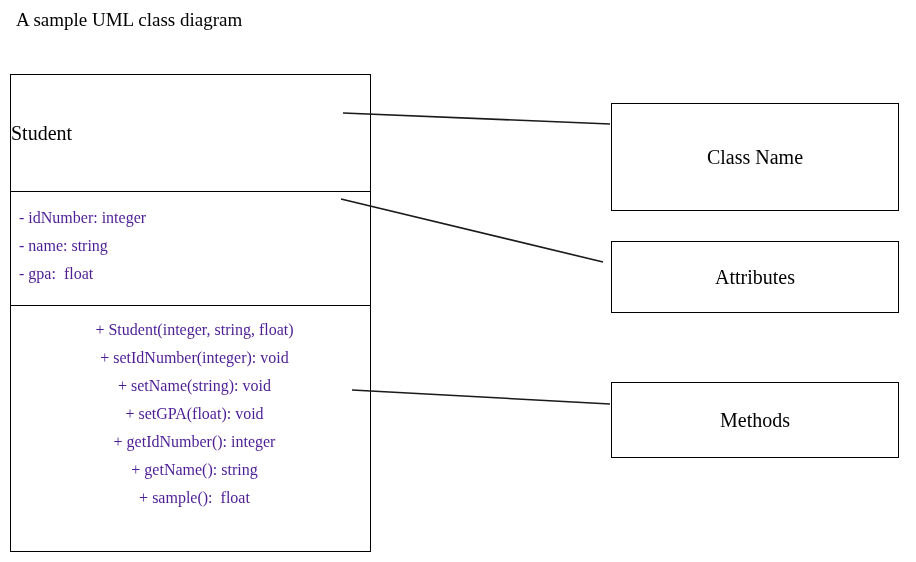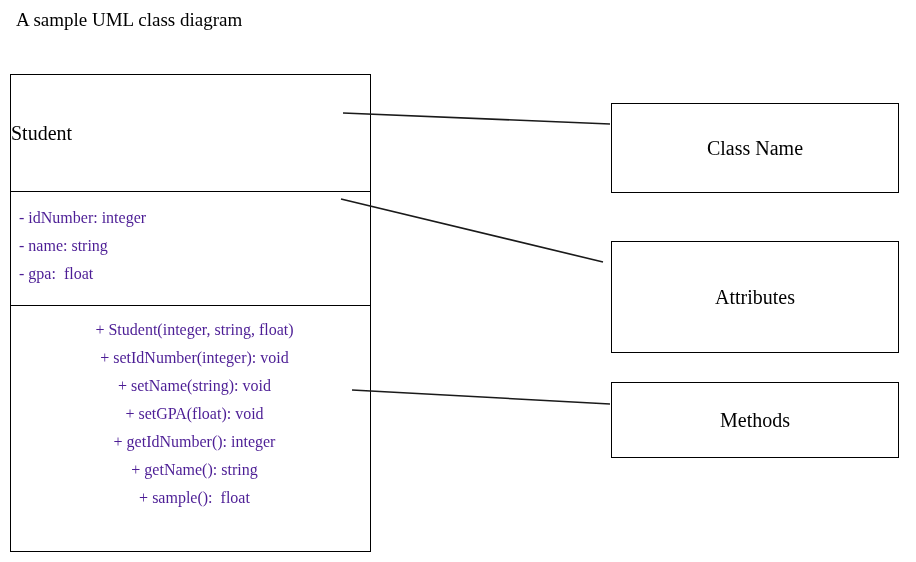--- a/index.html
+++ b/index.html
@@ -87,22 +87,22 @@
     background: #ffffff;
     display: flex;
     align-items: center;
     justify-content: center;
   }
   .legend-label {
     font-size: 20px;
     line-height: 24px;
     white-space: nowrap;
   }
-  #legend-box-class-name { top: 103px;  height: 90px; }
-  #legend-box-attributes { top: 241px;  height: 112px; }
+  #legend-box-class-name { top: 103px;  height: 108px; }
+  #legend-box-attributes { top: 241px;  height: 72px; }
   #legend-box-methods    { top: 382px;  height: 76px; }
 
   
   #leader-lines {
     position: absolute;
     left: 0;
     top: 0;
     width: 916px;
     height: 562px;
     pointer-events: none;

